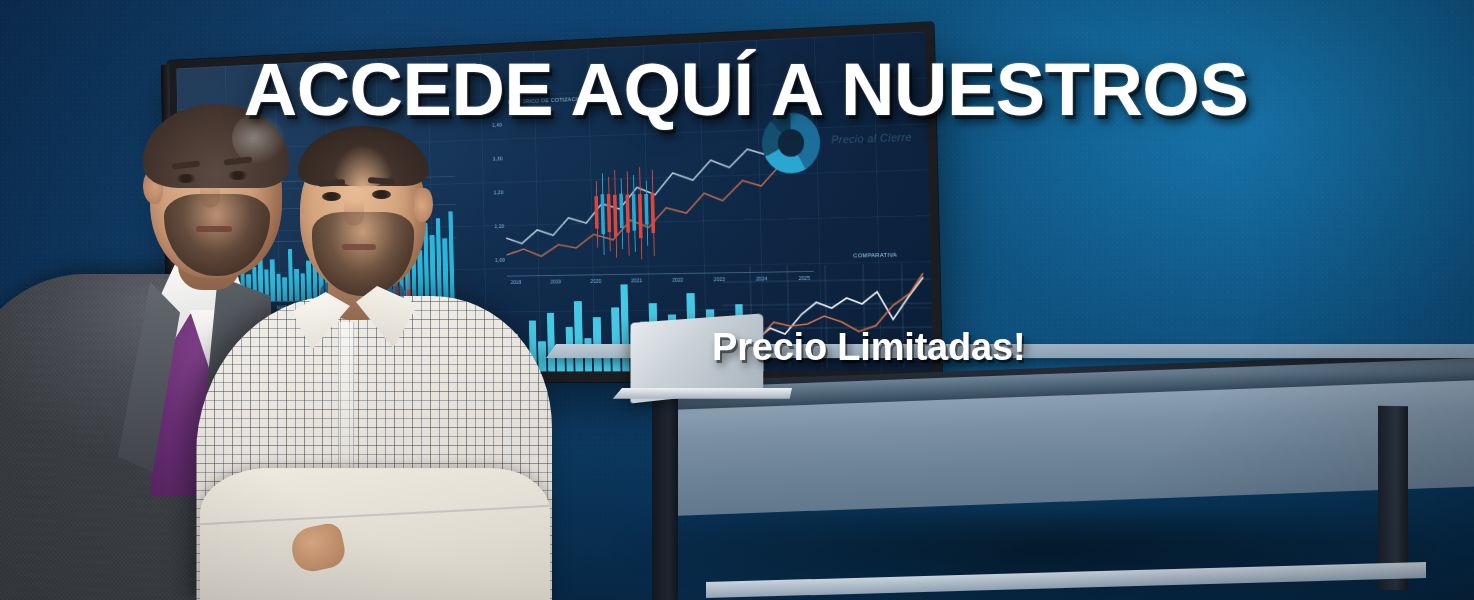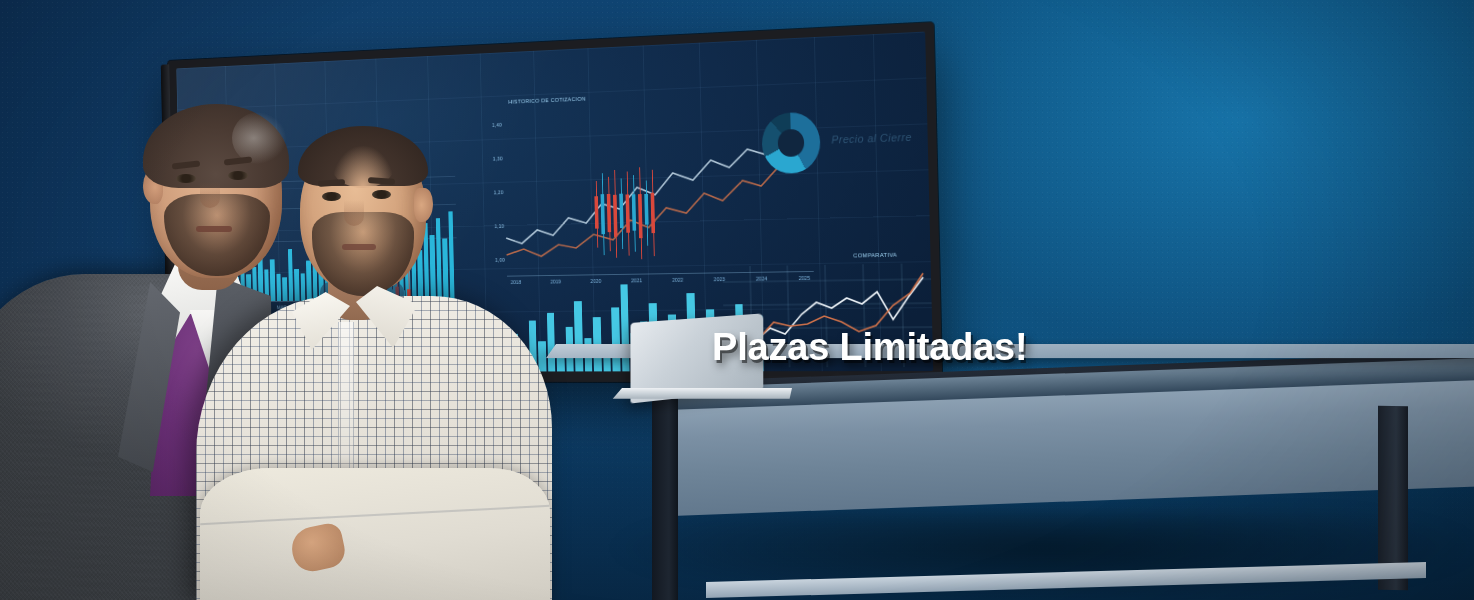--- a/index.html
+++ b/index.html
@@ -811,17 +811,18 @@
           <div class="manB-arm-crease"></div>
         </div>
       <div class="manB-hand"></div>
     </div>
 
   </div>
 
   <div class="wall-vignette"></div>
 
   <div id="headline">
+    <span class="line l1">ACCEDE AQUÍ A NUESTROS</span>
   </div>
 
-  <div id="subline">Plazas Limitadas!</div>
+  <div id="subline">Precio Limitadas!</div>
 
 </div>
 
 </body></html>

